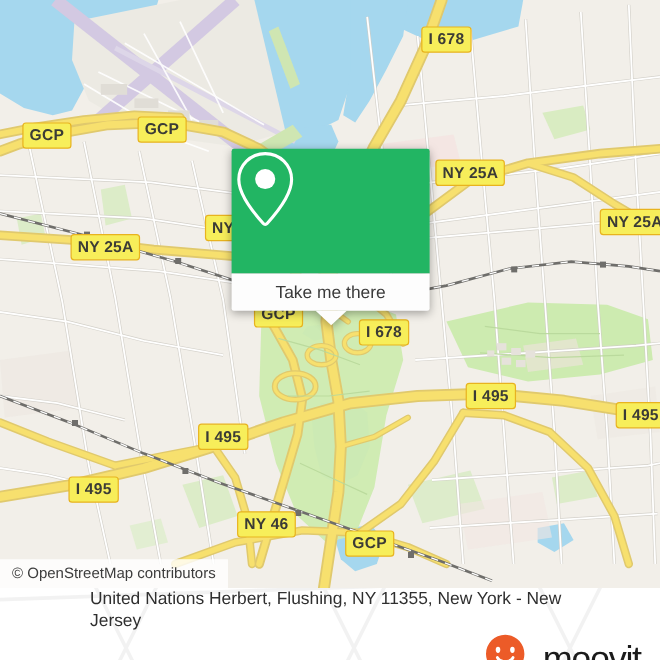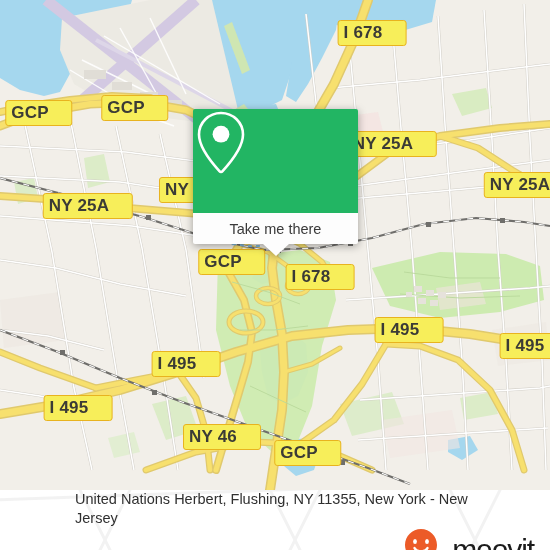--- a/index.html
+++ b/index.html
@@ -20,35 +20,35 @@
   }
   #map svg{position:absolute;left:0;top:0;}
 
   
   .shield{
     position:absolute;
     background:#f7ee5a;
     border:1.5px solid #e8b31f;
     border-radius:3px;
     color:#3b3b36;
-    font-size:17px;
+    font-size:13px;
     font-weight:bold;
     letter-spacing:.2px;
     line-height:1;
-    padding:3px 23px 4px 5px;
+    padding:3px 5px 4px 5px;
     white-space:nowrap;
     font-family:"Liberation Sans","DejaVu Sans",sans-serif;
     box-sizing:border-box;
     transform:translate(-50%,-50%);
   }
 
   
   #popup{
     position:absolute;
-    left:193px;top:109px;
+    left:193px;top:124px;
     width:165px;
     filter:drop-shadow(0 2px 4px rgba(0,0,0,.35));
     text-align:center;
   }
   #popup-head{
     background:#22b563;
     height:104px;
     border-radius:2px 2px 0 0;
     display:flex;align-items:center;justify-content:center;
   }
@@ -375,20 +375,23 @@
                    C50 13.6 40.2 4 28 4 Z" fill="none" stroke="#ffffff" stroke-width="2.6"></path>
           <circle cx="28" cy="25.2" r="8.4" fill="#ffffff"></circle>
         </svg>
       </div>
       <div id="popup-foot">
         <span>Take me there</span>
       </div>
       <div id="popup-tail"></div>
     </div>
 
+    <div id="attrib">
+      <span>© OpenStreetMap contributors</span>
+    </div>
   </div>
 
   <div id="bottom">
     <svg id="bottom-watermark" viewBox="0 0 550 120">
       <g stroke="#e8e8e8" stroke-width="3" fill="none">
         <path d="M60,-10 L130,130"></path>
           <path d="M150,-10 L80,130"></path>
         <path d="M250,-10 L320,130"></path>
           <path d="M340,-10 L270,130"></path>
         <path d="M430,-10 L500,130"></path>

